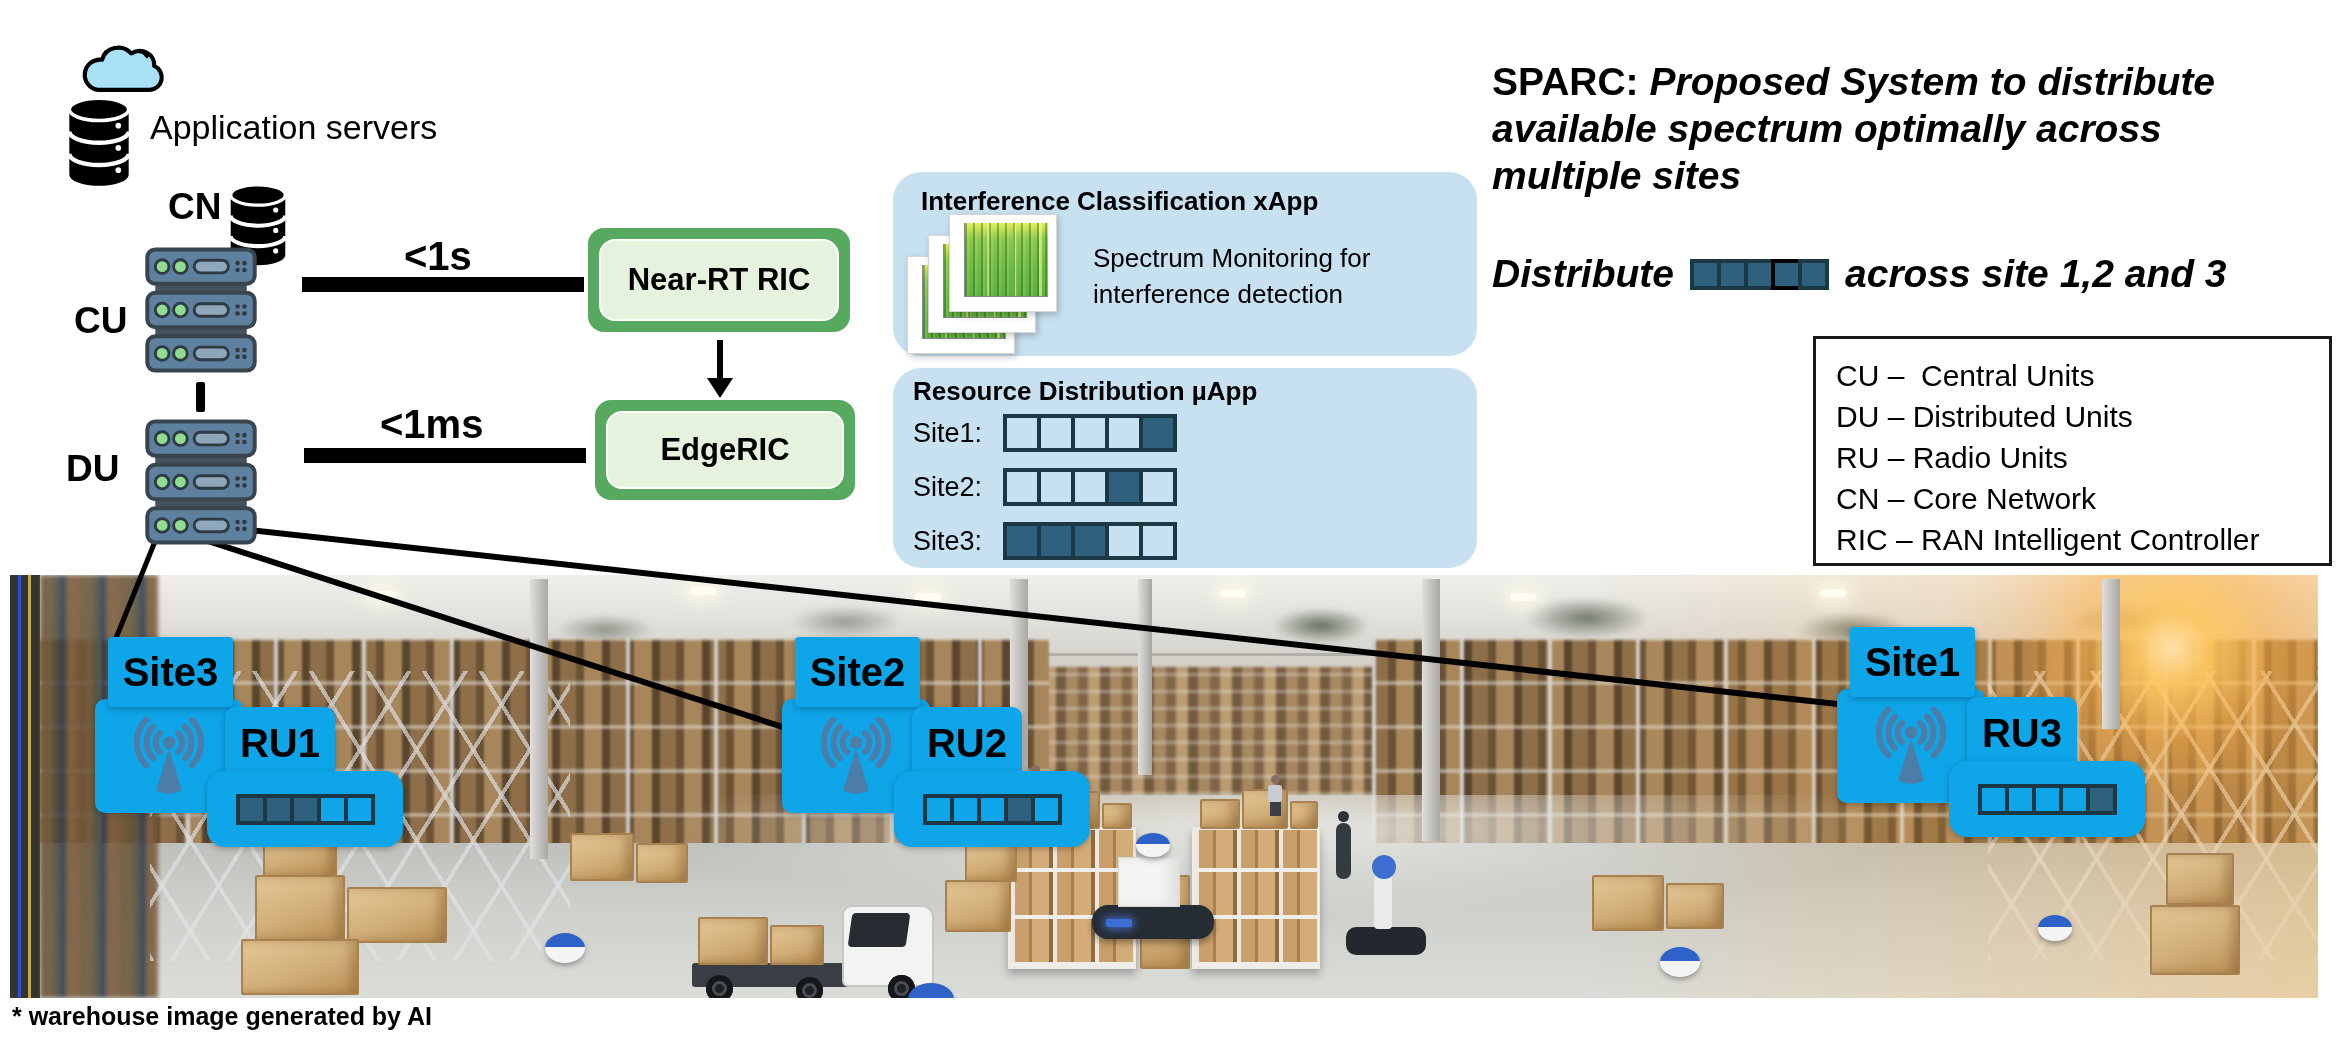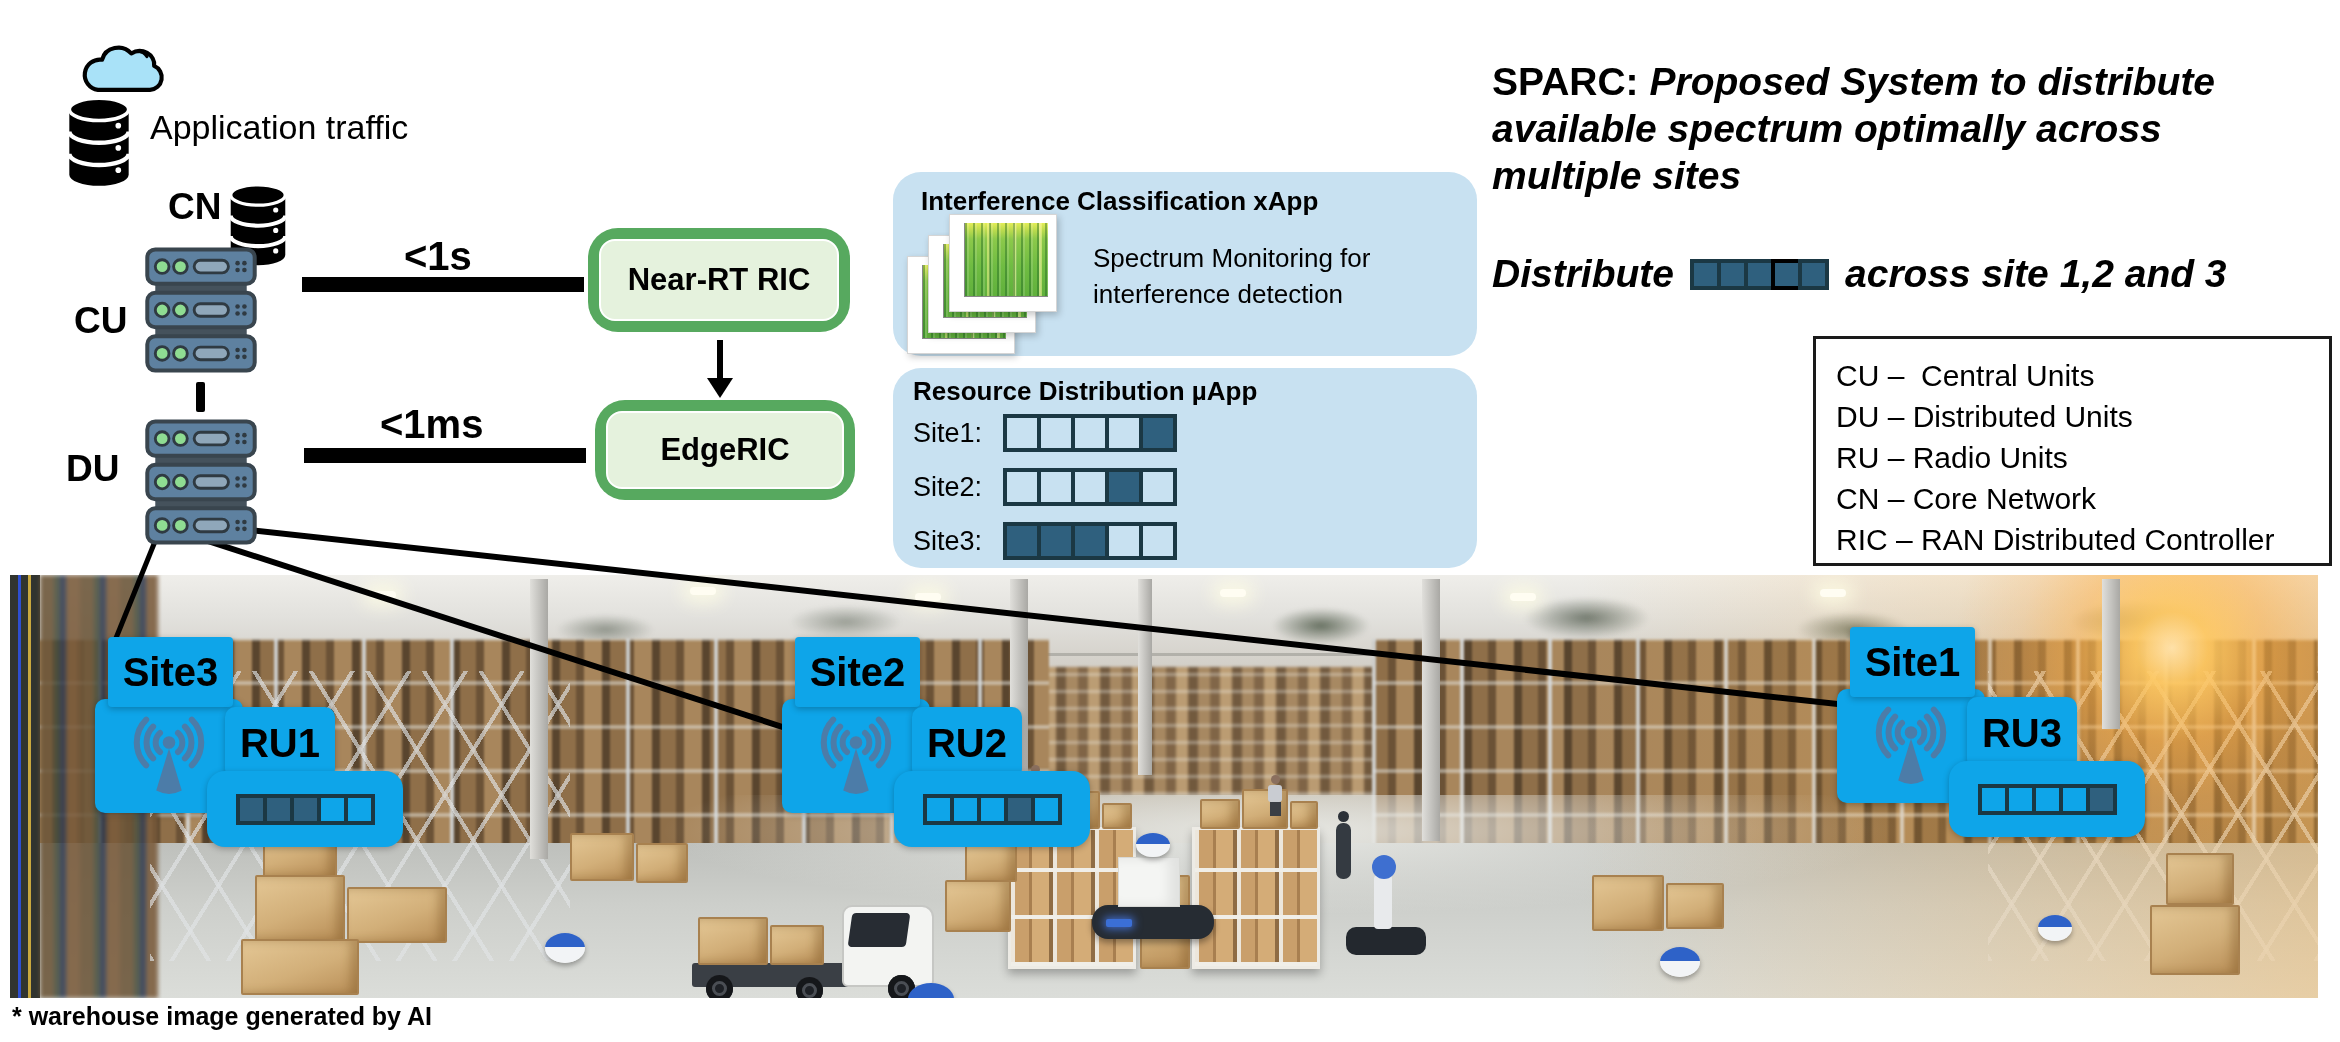--- a/index.html
+++ b/index.html
@@ -20,21 +20,21 @@
   .cellbar .cell.filled{background:var(--cell-filled)}
   .cellbar .cell.hl{border-color:#000}
   .cellbar.sm .cell{width:31px;height:31px}
   .cellbar.site .cell{width:31px;height:31px}
 
   
   .biglabel{font-size:37px;font-weight:700}
   .applabel{font-size:34px;font-weight:400}
   .linkbar{position:absolute;height:15px;background:#000}
   .latency{position:absolute;font-size:40px;font-weight:600}
-  .ric-box{position:absolute;background:var(--ric-border);border-radius:30px;padding:11px}
+  .ric-box{position:absolute;background:var(--ric-border);border-radius:16px;padding:11px}
   .ric-inner{width:100%;height:100%;background:var(--ric-fill);border:2px solid #fff;border-radius:16px;
     display:flex;align-items:center;justify-content:center;font-size:31px;font-weight:600}
   .fronthaul{position:absolute;width:9px;height:30px;background:#000;border-radius:2px}
   .arrow-shaft{position:absolute;width:6px;background:#000}
   .arrow-head{position:absolute;width:0;height:0;border-left:13px solid transparent;border-right:13px solid transparent;border-top:20px solid #000}
 
   
   .app-panel{position:absolute;background:var(--panel-blue);border-radius:28px}
   .app-title{position:absolute;font-size:26px;font-weight:700;white-space:nowrap}
   .app-desc{position:absolute;font-size:26px;line-height:36px}
@@ -248,21 +248,21 @@
     <svg viewBox="0 0 44 62" width="66" height="92">
       <path d="M2,9 a20,7.5 0 0 1 40,0 v44 a20,7.5 0 0 1 -40,0 z" fill="#000"></path>
       <ellipse cx="22" cy="9" rx="20" ry="7.5" fill="#000" stroke="#fff" stroke-width="2.4"></ellipse>
       <path d="M2,24 a20,7.5 0 0 0 40,0" fill="none" stroke="#fff" stroke-width="3"></path>
       <path d="M2,39 a20,7.5 0 0 0 40,0" fill="none" stroke="#fff" stroke-width="3"></path>
       <circle cx="35" cy="20" r="1.9" fill="#fff"></circle>
         <circle cx="35" cy="35" r="1.9" fill="#fff"></circle>
         <circle cx="35" cy="50" r="1.9" fill="#fff"></circle>
     </svg>
   </div>
-  <div class="abs applabel nowrap" style="left:150px;top:108px">Application traffic</div>
+  <div class="abs applabel nowrap" style="left:150px;top:108px">Application servers</div>
 
   <div class="abs biglabel" style="left:168px;top:186px">CN</div>
   <div class="abs" style="left:228px;top:182px;width:60px;height:86px">
     <svg viewBox="0 0 44 62" width="60" height="86">
       <path d="M2,9 a20,7.5 0 0 1 40,0 v44 a20,7.5 0 0 1 -40,0 z" fill="#000"></path>
       <ellipse cx="22" cy="9" rx="20" ry="7.5" fill="#000" stroke="#fff" stroke-width="2.4"></ellipse>
       <path d="M2,24 a20,7.5 0 0 0 40,0" fill="none" stroke="#fff" stroke-width="3"></path>
       <path d="M2,39 a20,7.5 0 0 0 40,0" fill="none" stroke="#fff" stroke-width="3"></path>
       <circle cx="35" cy="20" r="1.9" fill="#fff"></circle>
         <circle cx="35" cy="35" r="1.9" fill="#fff"></circle>
@@ -423,21 +423,21 @@
         <span class="cell filled"></span>
       </div>
     <i>across site 1,2 and 3</i>
   </div>
 
   <div class="legend" style="left:1813px;top:336px;width:519px;height:230px">
     <div>CU – &nbsp;Central Units</div>
     <div>DU – Distributed Units</div>
     <div>RU – Radio Units</div>
     <div>CN – Core Network</div>
-    <div>RIC – RAN Distributed Controller</div>
+    <div>RIC – RAN Intelligent Controller</div>
   </div>
 
   <div class="site-cluster" style="left:95px;top:635px">
     <div class="wtag ant-panel">
       <span>
         <svg viewBox="0 0 64 58" width="96" height="88">
           <g fill="none" stroke="currentColor" stroke-width="4" stroke-linecap="round">
             <path d="M26,13.6 A8.5,8.5 0 0 0 26,26.4"></path>
               <path d="M21.4,9.4 A15,15 0 0 0 21.4,30.6"></path>
               <path d="M16.8,4.8 A21.5,21.5 0 0 0 16.8,35.2"></path>

